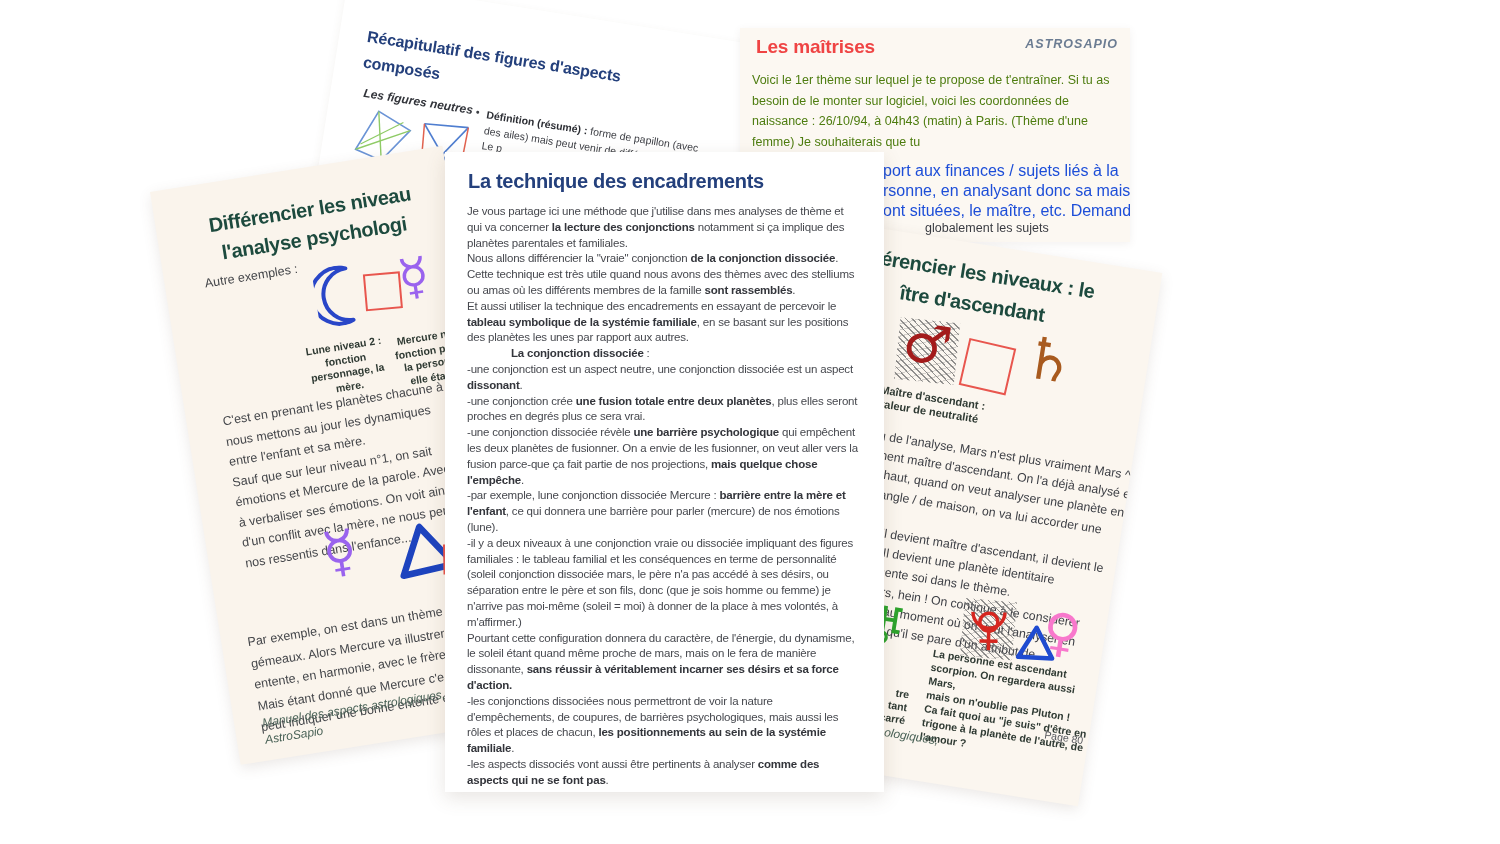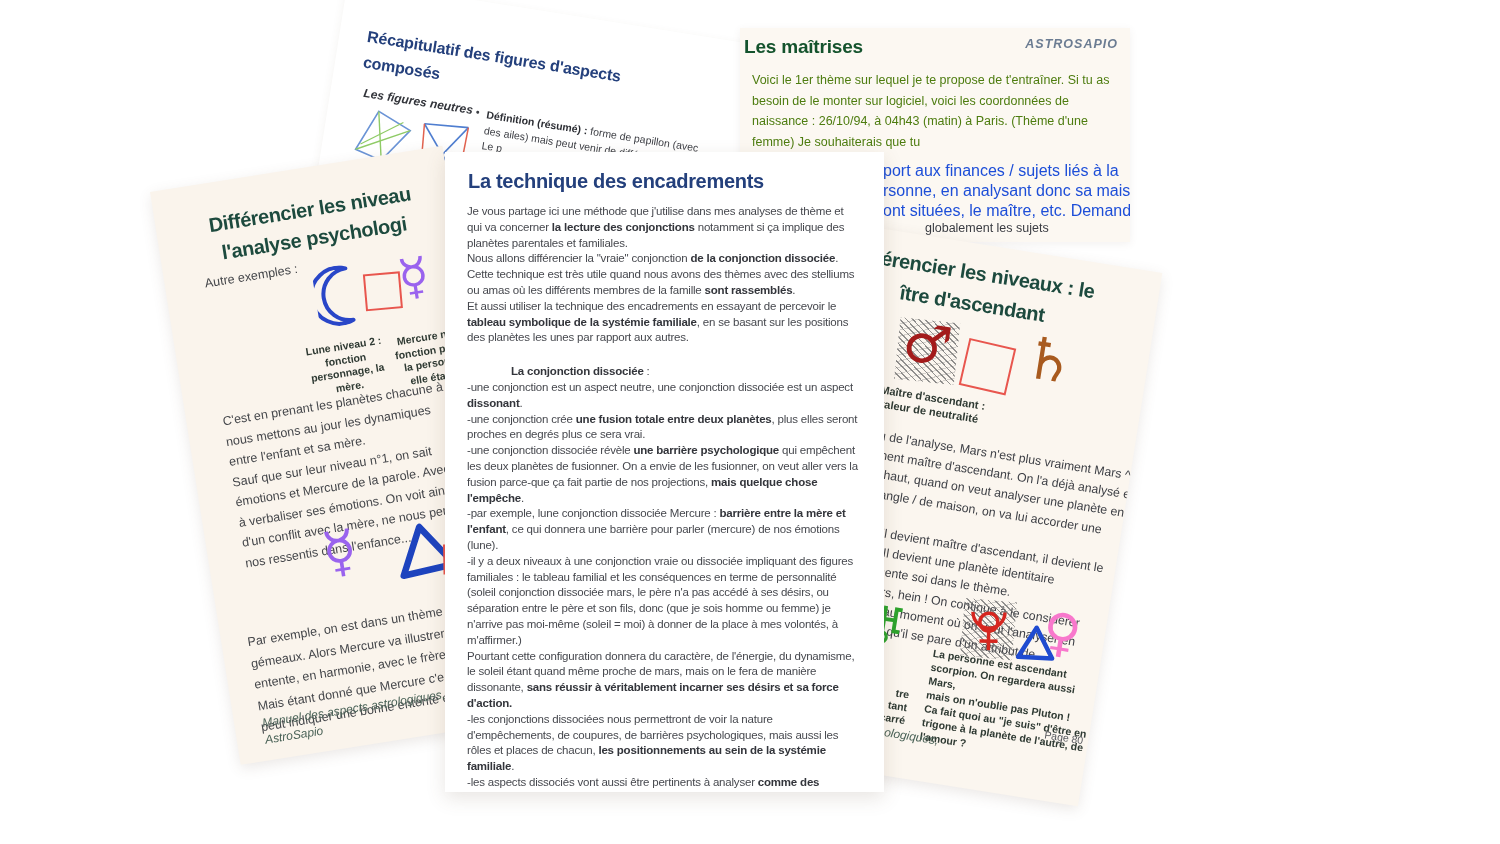--- a/index.html
+++ b/index.html
@@ -28,21 +28,21 @@
            color:var(--c-title_navy);letter-spacing:-.2px;}
   .r-sub{left:33px;top:102px;font-size:12px;font-weight:bold;font-style:italic;color:#32343a;}
   .r-kite{left:30px;top:122px;}
   .r-x{left:92px;top:122px;}
   .r-bullet{left:158px;top:104px;width:215px;font-size:10.5px;line-height:15.5px;color:#3c3e44;}
   .r-bullet .dot{position:absolute;left:-11px;top:-1px;font-size:11px;color:#3c3e44;}
   .r-bullet b{color:#2b2d33;}
   .r-b3b{margin-left:34px;}
 
   
-  .m-title{left:4px;top:8px;font-size:19px;font-weight:bold;color:#14532d;letter-spacing:-.2px;}
+  .m-title{left:16px;top:8px;font-size:19px;font-weight:bold;color:#ef4444;letter-spacing:-.2px;}
   .m-brand{right:12px;top:9px;font-size:12.5px;font-weight:bold;font-style:italic;
            color:var(--c-brand_gray);letter-spacing:1px;}
   .m-body{left:12px;top:42px;width:362px;font-size:12.5px;line-height:20.5px;color:#4d7c0f;}
   .m-frags{left:143px;top:133px;font-size:16px;line-height:20px;color:#1d4ed8;white-space:nowrap;}
   .m-frag-last{left:185px;top:193px;font-size:12.5px;color:#3a3c42;white-space:nowrap;}
 
   
   .l-title{left:30px;top:28px;width:250px;text-align:center;font-weight:bold;font-size:20px;
            line-height:29px;color:var(--c-title_green);letter-spacing:-.4px;}
   .l-examples{left:40px;top:92px;font-size:12.5px;color:#44464a;}
@@ -63,21 +63,21 @@
                transform:rotate(8deg);}
   .l-para2{left:26px;top:450px;font-size:12.5px;line-height:21.5px;color:#44464a;white-space:nowrap;}
   .l-credit{left:28px;top:534px;font-size:12px;line-height:17px;font-style:italic;color:#4a6257;}
 
   
   .c-title{left:23px;top:18px;font-size:20px;font-weight:bold;color:var(--c-title_navy);
            letter-spacing:-.3px;}
   .c-body{left:22px;top:52px;width:394px;}
   .cp{margin:0;font-size:11.5px;line-height:15.8px;color:#46484e;letter-spacing:-.2px;}
   .cp b{color:#33353b;}
-  .cp.gap{margin-top:18px;padding-left:44px;}
+  .cp.gap{margin-top:0;padding-left:44px;}
 
   
   .g-title{left:14px;top:14px;font-weight:bold;font-size:20px;line-height:31px;
            color:var(--c-title_green);letter-spacing:-.4px;white-space:nowrap;}
   .g-title .line2{margin-left:30px;}
   .g-hatch1{left:50px;top:83px;width:60px;height:62px;transform:rotate(-3deg);}
   .hatch{background:
       repeating-linear-gradient(40deg, rgba(110,110,110,.75) 0 1.2px, transparent 1.2px 4.5px),
       repeating-linear-gradient(-20deg, rgba(120,120,120,.30) 0 1px, transparent 1px 6px);}
   .g-mars{left:55px;top:76px;font-family:"DejaVu Sans",sans-serif;font-size:54px;line-height:64px;

